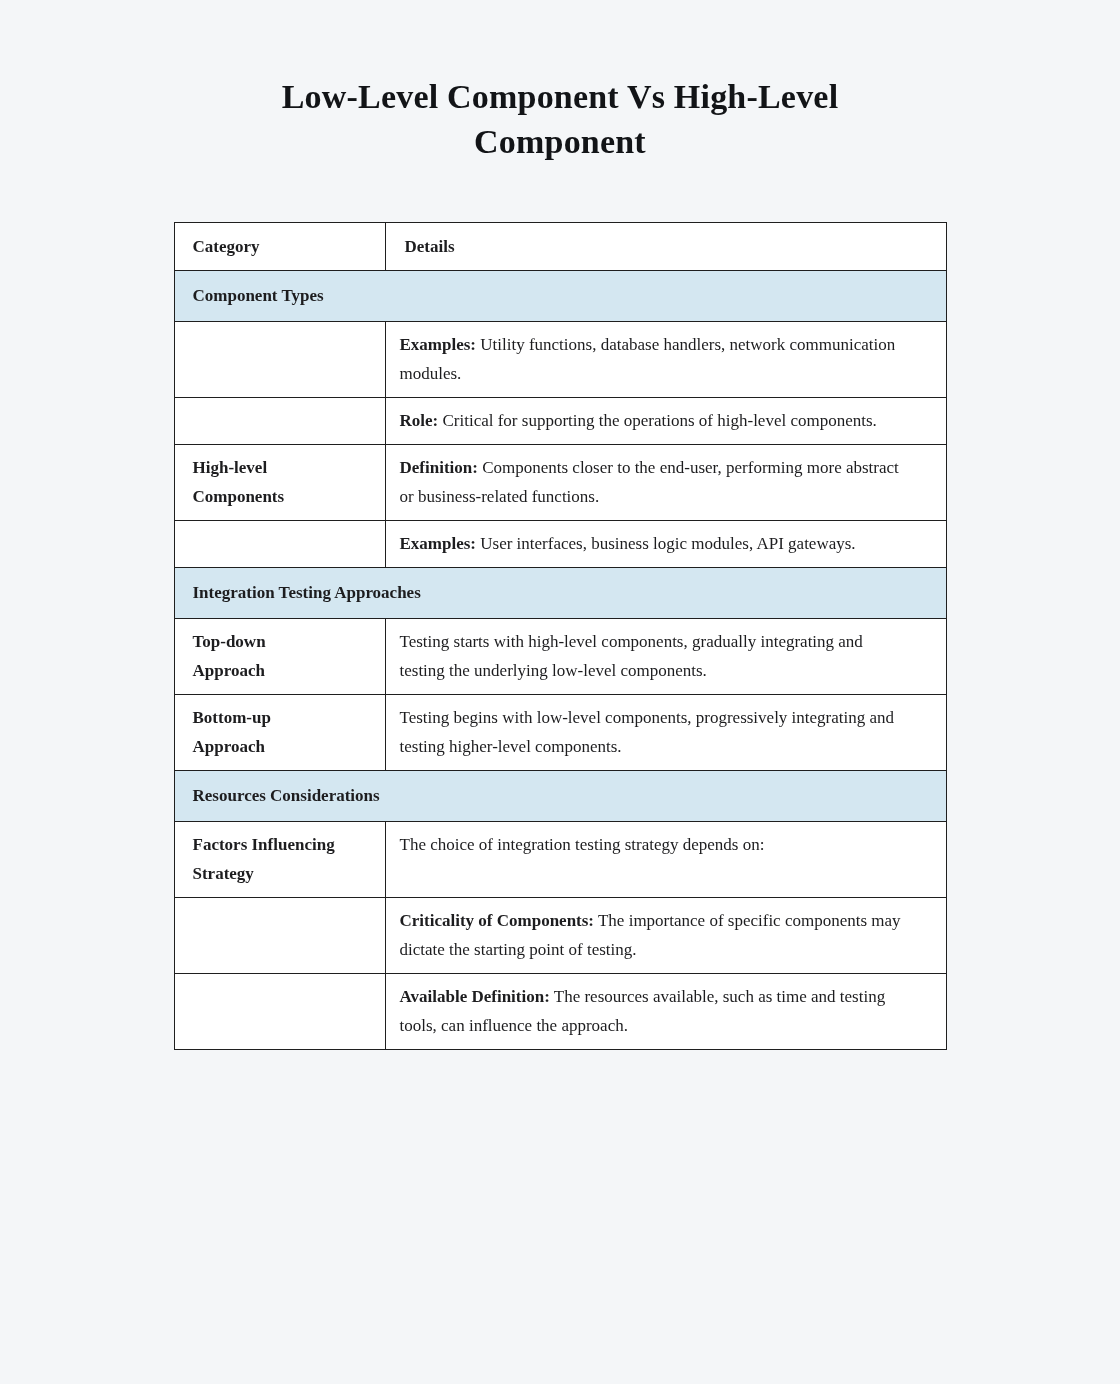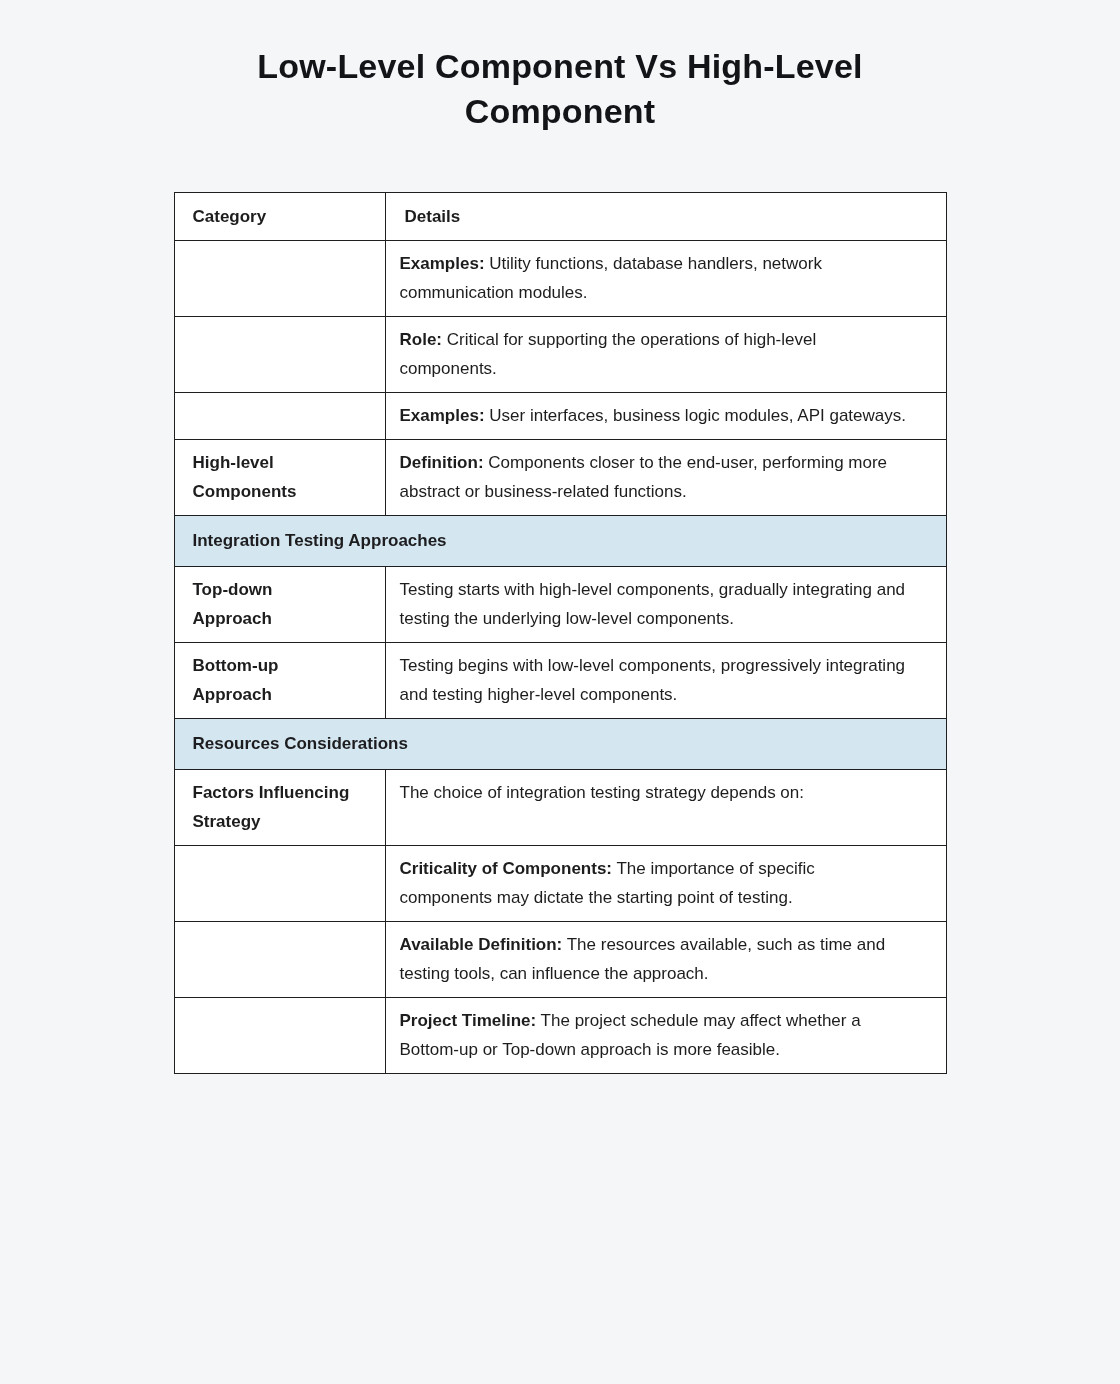--- a/index.html
+++ b/index.html
@@ -12,21 +12,22 @@
   * { box-sizing: border-box; }
   html, body { margin: 0; padding: 0; }
   body {
     width: 1120px;
     height: 1384px;
     background: var(--page-bg);
     font-family: "Liberation Sans", sans-serif;
     color: var(--text);
   }
   .page {
-    padding-top: 44px;
+    padding-top: 74px;
+    font-family: Liberation Serif, serif;
   }
   .page-title {
     max-width: 700px;
     margin: 0 auto;
     text-align: center;
     font-size: 34px;
     line-height: 45px;
     font-weight: 700;
     color: #121417;
     letter-spacing: 0.2px;
@@ -81,37 +82,40 @@
       <col class="col-details">
     </colgroup>
     <thead>
       <tr>
         <th>Category</th>
         <th class="details-header">Details</th>
       </tr>
     </thead>
     <tbody>
         <tr>
+          <td colspan="2" class="section-cell">Component Types</td>
+        </tr>
+        <tr>
           <td class="cat-cell"></td>
           <td class="details-cell"><span class="bold">Examples:</span> <span>Utility functions, database handlers, network communication modules.</span></td>
         </tr>
         <tr>
           <td class="cat-cell"></td>
           <td class="details-cell"><span class="bold">Role:</span> <span>Critical for supporting the operations of high-level components.</span></td>
         </tr>
         <tr>
-          <td class="cat-cell"></td>
-          <td class="details-cell"><span class="bold">Examples:</span> <span>User interfaces, business logic modules, API gateways.</span></td>
-        </tr>
-        <tr>
           <td class="cat-cell">
             <span class="cat-inner">High-level
 Components</span>
           </td>
           <td class="details-cell"><span class="bold">Definition:</span> <span>Components closer to the end-user, performing more abstract or business-related functions.</span></td>
+        </tr>
+        <tr>
+          <td class="cat-cell"></td>
+          <td class="details-cell"><span class="bold">Examples:</span> <span>User interfaces, business logic modules, API gateways.</span></td>
         </tr>
         <tr>
           <td colspan="2" class="section-cell">Integration Testing Approaches</td>
         </tr>
         <tr>
           <td class="cat-cell">
             <span class="cat-inner">Top-down
 Approach</span>
           </td>
           <td class="details-cell"><span>Testing starts with high-level components, gradually integrating and testing the underlying low-level components.</span></td>
@@ -134,19 +138,15 @@
           <td class="details-cell"><span>The choice of integration testing strategy depends on:</span></td>
         </tr>
         <tr>
           <td class="cat-cell"></td>
           <td class="details-cell"><span class="bold">Criticality of Components:</span> <span>The importance of specific components may dictate the starting point of testing.</span></td>
         </tr>
         <tr>
           <td class="cat-cell"></td>
           <td class="details-cell"><span class="bold">Available Definition:</span> <span>The resources available, such as time and testing tools, can influence the approach.</span></td>
         </tr>
-        <tr>
-          <td class="cat-cell"></td>
-          <td class="details-cell"><span class="bold">Project Timeline:</span> <span>The project schedule may affect whether a Bottom-up or Top-down approach is more feasible.</span></td>
-        </tr>
       </tbody>
   </table>
 </div>
 
 </body></html>

